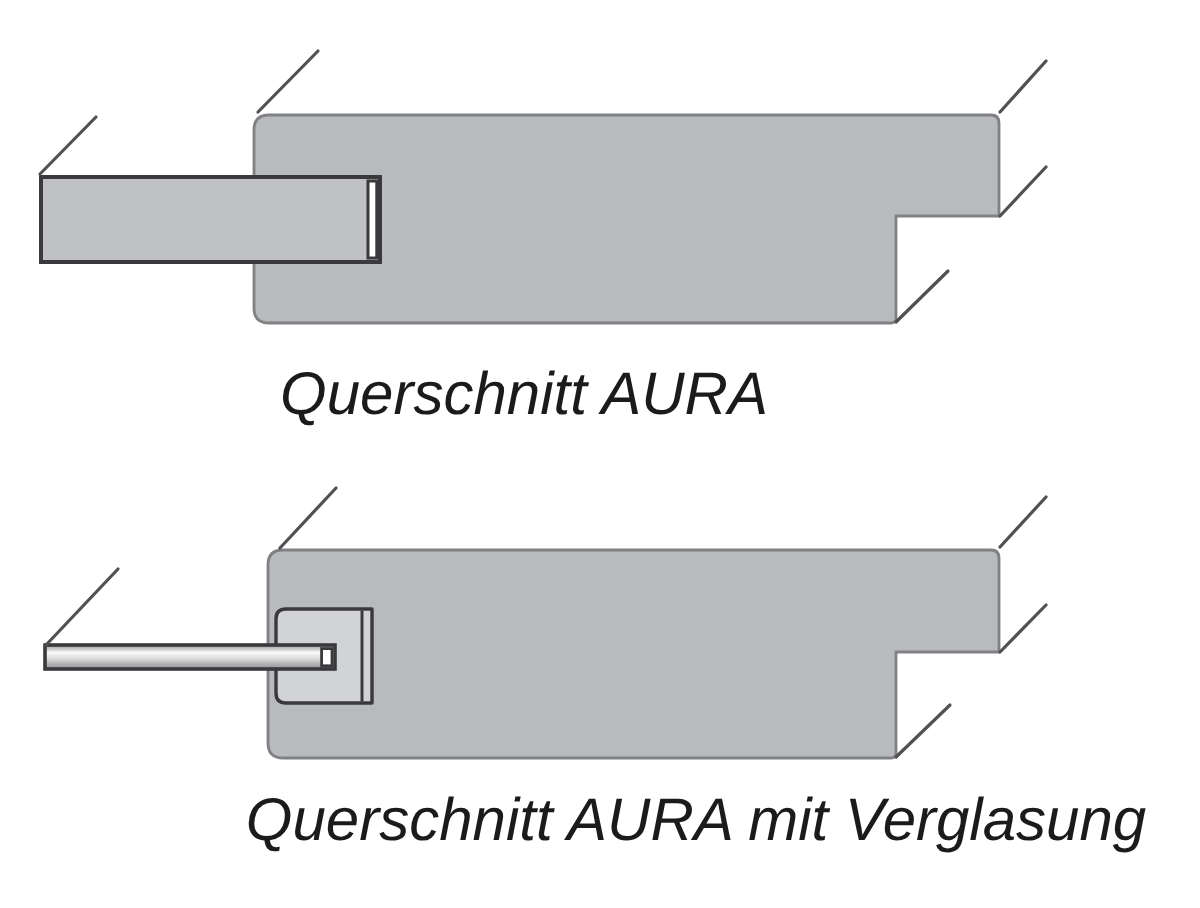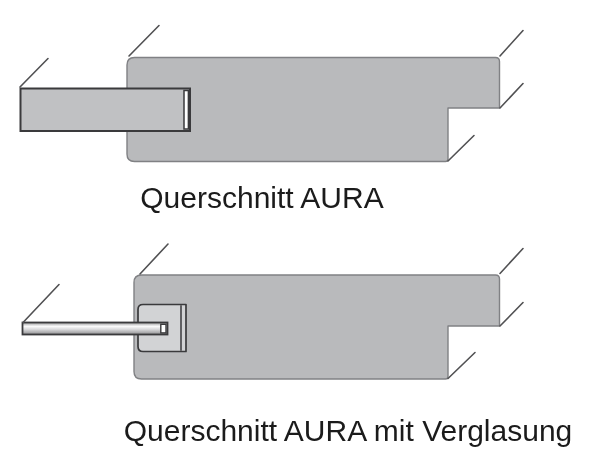--- a/index.html
+++ b/index.html
@@ -2,21 +2,21 @@
 <html style="--page-bg: #ffffff; --frame-fill: #b9babc; --frame-stroke: #808184; --leaf-fill: #c0c1c3; --pocket-fill: #d2d3d5; --outline-dark: #3a3a3c; --breakline: #515153; --gap-fill: #ffffff; --glass-top: #98989a; --glass-hi: #fbfbfb; --glass-mid: #d8d8da; --glass-bot: #8e8e90; --text-color: #1b1b1b;"><head>
 <meta charset="utf-8">
 <style>
   html,body{margin:0;padding:0;}
   body{
     width:600px;height:454px;
     background:var(--page-bg,#ffffff);
     font-family:"Liberation Sans",sans-serif;
     position:relative;overflow:hidden;
   }
-  .stage{position:absolute;inset:0;width:600px;height:454px;}
+  .stage{position:absolute;inset:0;width:600px;height:454px;font-style:italic;}
   svg{position:absolute;left:0;display:block;}
   #diagram-top{top:0;}
   #diagram-bottom{top:227px;}
 
   .frame-shape{
     fill:var(--frame-fill,#b9babc);
     stroke:var(--frame-stroke,#808184);
     stroke-width:1.4;
     stroke-linejoin:round;
   }
@@ -62,21 +62,21 @@
 
   .caption{
     position:absolute;
     transform:translateX(-50%);
     white-space:nowrap;
     font-size:30px;
     line-height:1.1;
     color:var(--text-color,#1b1b1b);
   }
   #caption-top{left:262px;top:181px;}
-  #caption-bottom{left:348px;top:414px;}
+  #caption-bottom{left:348px;top:394px;}
 </style>
 </head>
 <body>
 
 <div class="stage">
 
   <svg id="diagram-top" width="600" height="175" viewBox="0 0 600 175">
 
     <path class="frame-shape" d="M 127 65 Q 127 57.5 134.5 57.5 L 495.5 57.5 Q 499.5 57.5 499.5 61.5
          L 499.5 108 L 448 108 L 448 159 Q 448 161.5 445.5 161.5

